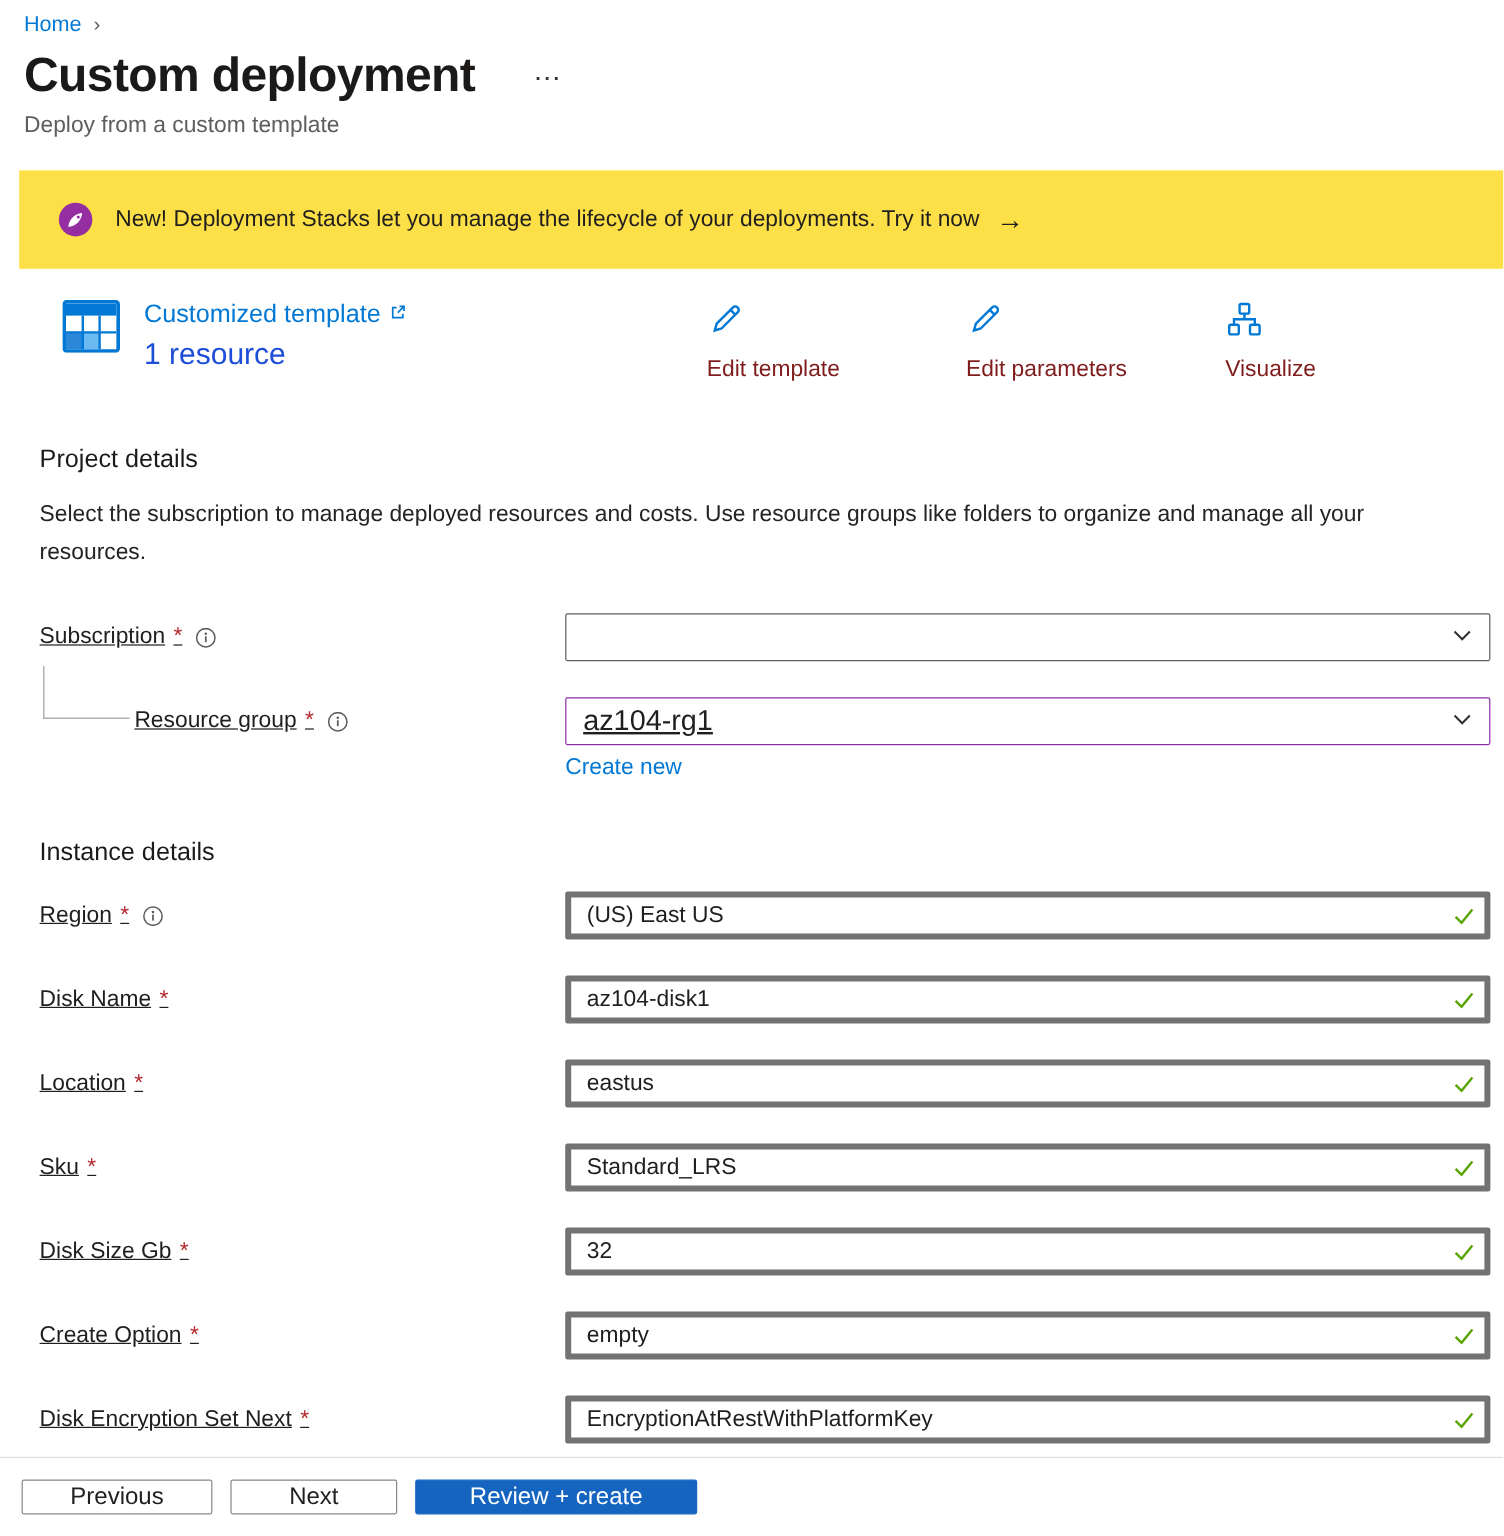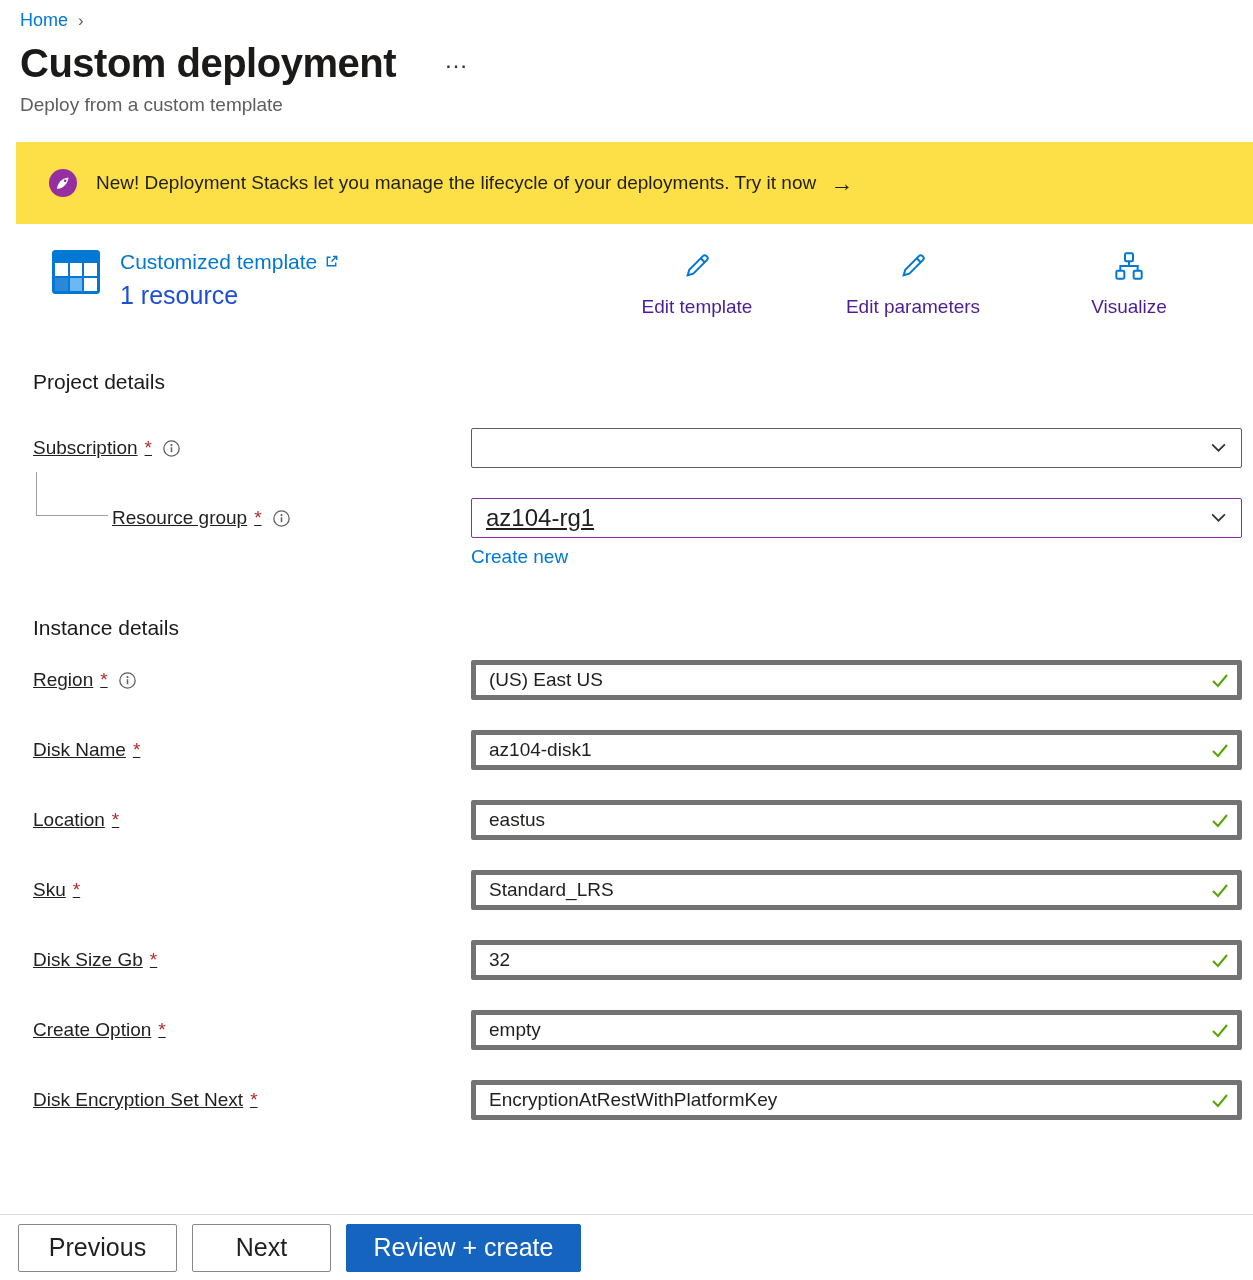--- a/index.html
+++ b/index.html
@@ -21,21 +21,21 @@
   .banner .rocket { margin-right:18px; display:inline-flex; flex:none; }
   .banner .arrow { margin-left:14px; font-size:23px; color:#201f1e; }
 
   
   .template-row { margin:26px 16px 0 52px; display:flex; align-items:flex-start; }
   .tmpl-icon { flex:none; display:inline-flex; }
   .tmpl-text { margin-left:20px; }
   .tmpl-link { display:inline-flex; align-items:flex-start; gap:7px; color:#0078d4; font-size:21px; text-decoration:none; cursor:pointer; }
   .tmpl-count { margin-top:7px; font-size:25px; color:#1d4ed8; }
   .tmpl-actions { margin-left:auto; display:flex; }
-  .tmpl-action { width:216px; display:flex; flex-direction:column; align-items:center; gap:9px; color:#4c1d95; font-size:19px; cursor:pointer; }
+  .tmpl-action { width:216px; display:flex; flex-direction:column; gap:9px; color:#7f1d1d; font-size:19px; cursor:pointer; }
 
   
   .section-heading { font-size:21px; font-weight:400; color:#1b1a19; margin:0 0 0 33px; }
   .h-project { margin-top:52px; }
   .h-instance { margin-top:48px; }
   .section-desc { margin:18px 60px 0 33px; max-width:1150px; font-size:19px; line-height:32px; color:#252423; }
 
   
   .form-row { display:flex; align-items:center; margin:30px 11px 0 33px; position:relative;text-decoration:underline; }
   .row-subscription { margin-top:34px; }
@@ -48,21 +48,21 @@
   .dropdown { height:40px; border:1px solid #605e5c; border-radius:2px; background:#fff; display:flex; align-items:center; justify-content:space-between; padding:0 14px; font-size:24px; color:#201f1e; cursor:pointer; }
   .dropdown.purple { border:1.5px solid #8a2da5; }
   .text-input { width:100%; height:40px; border:5px solid #737373; border-radius:2px; font-size:19px; padding:0 46px 0 13px; color:#201f1e; font-family:inherit; background:#fff; outline:none; }
   .check-icon { position:absolute; right:12px; top:50%; transform:translateY(-50%); display:inline-flex; }
   .tree-connector { position:absolute; left:3px; top:-26px; width:72px; height:44px; border-left:1px solid #a19f9d; border-bottom:1px solid #a19f9d; }
   .create-new { margin:8px 0 0 471px; font-size:19px; }
   .create-new a { color:#0078d4; text-decoration:none; cursor:pointer; }
 
   
   .footer { position:absolute; left:0; bottom:0; width:100%; height:66px; background:#fff; border-top:1px solid #e1dfdd; display:flex; align-items:center; gap:15px; padding-left:18px; }
-  .btn { height:48px; font-size:25px; border-radius:2px; cursor:pointer; font-family:inherit; }
+  .btn { height:29px; font-size:20px; border-radius:2px; cursor:pointer; font-family:inherit; }
   .btn-secondary { background:#fff; border:1px solid #8a8886; color:#201f1e; }
   .btn-prev { width:159px; }
   .btn-next { width:139px; }
   .btn-primary { width:235px; background:#1565c0; border:1px solid #1565c0; color:#fff; }
 </style>
 </head>
 <body>
 
 <div class="page">
 
@@ -141,20 +141,21 @@
             <rect x="15.5" y="15.5" width="6" height="6" rx="1"></rect>
             <path d="M12 8.5V12M5.5 15.5V12h13v3.5"></path>
           </svg>
         </span>
         <span>Visualize</span>
       </div>
     </div>
   </div>
 
   <h2 class="section-heading h-project">Project details</h2>
+  <p class="section-desc">Select the subscription to manage deployed resources and costs. Use resource groups like folders to organize and manage all your resources.</p>
 
   <div class="form-row row-subscription">
     <div class="field-label">
       <span>Subscription</span>
       <span class="asterisk">*</span>
       <span class="info-icon">
         <svg width="17" height="17" viewBox="0 0 16 16">
           <circle cx="8" cy="8" r="7.2" fill="none" stroke="#605e5c" stroke-width="1.2"></circle>
           <circle cx="8" cy="4.8" r="1" fill="#605e5c"></circle>
           <rect x="7.3" y="6.8" width="1.4" height="4.6" fill="#605e5c"></rect>

